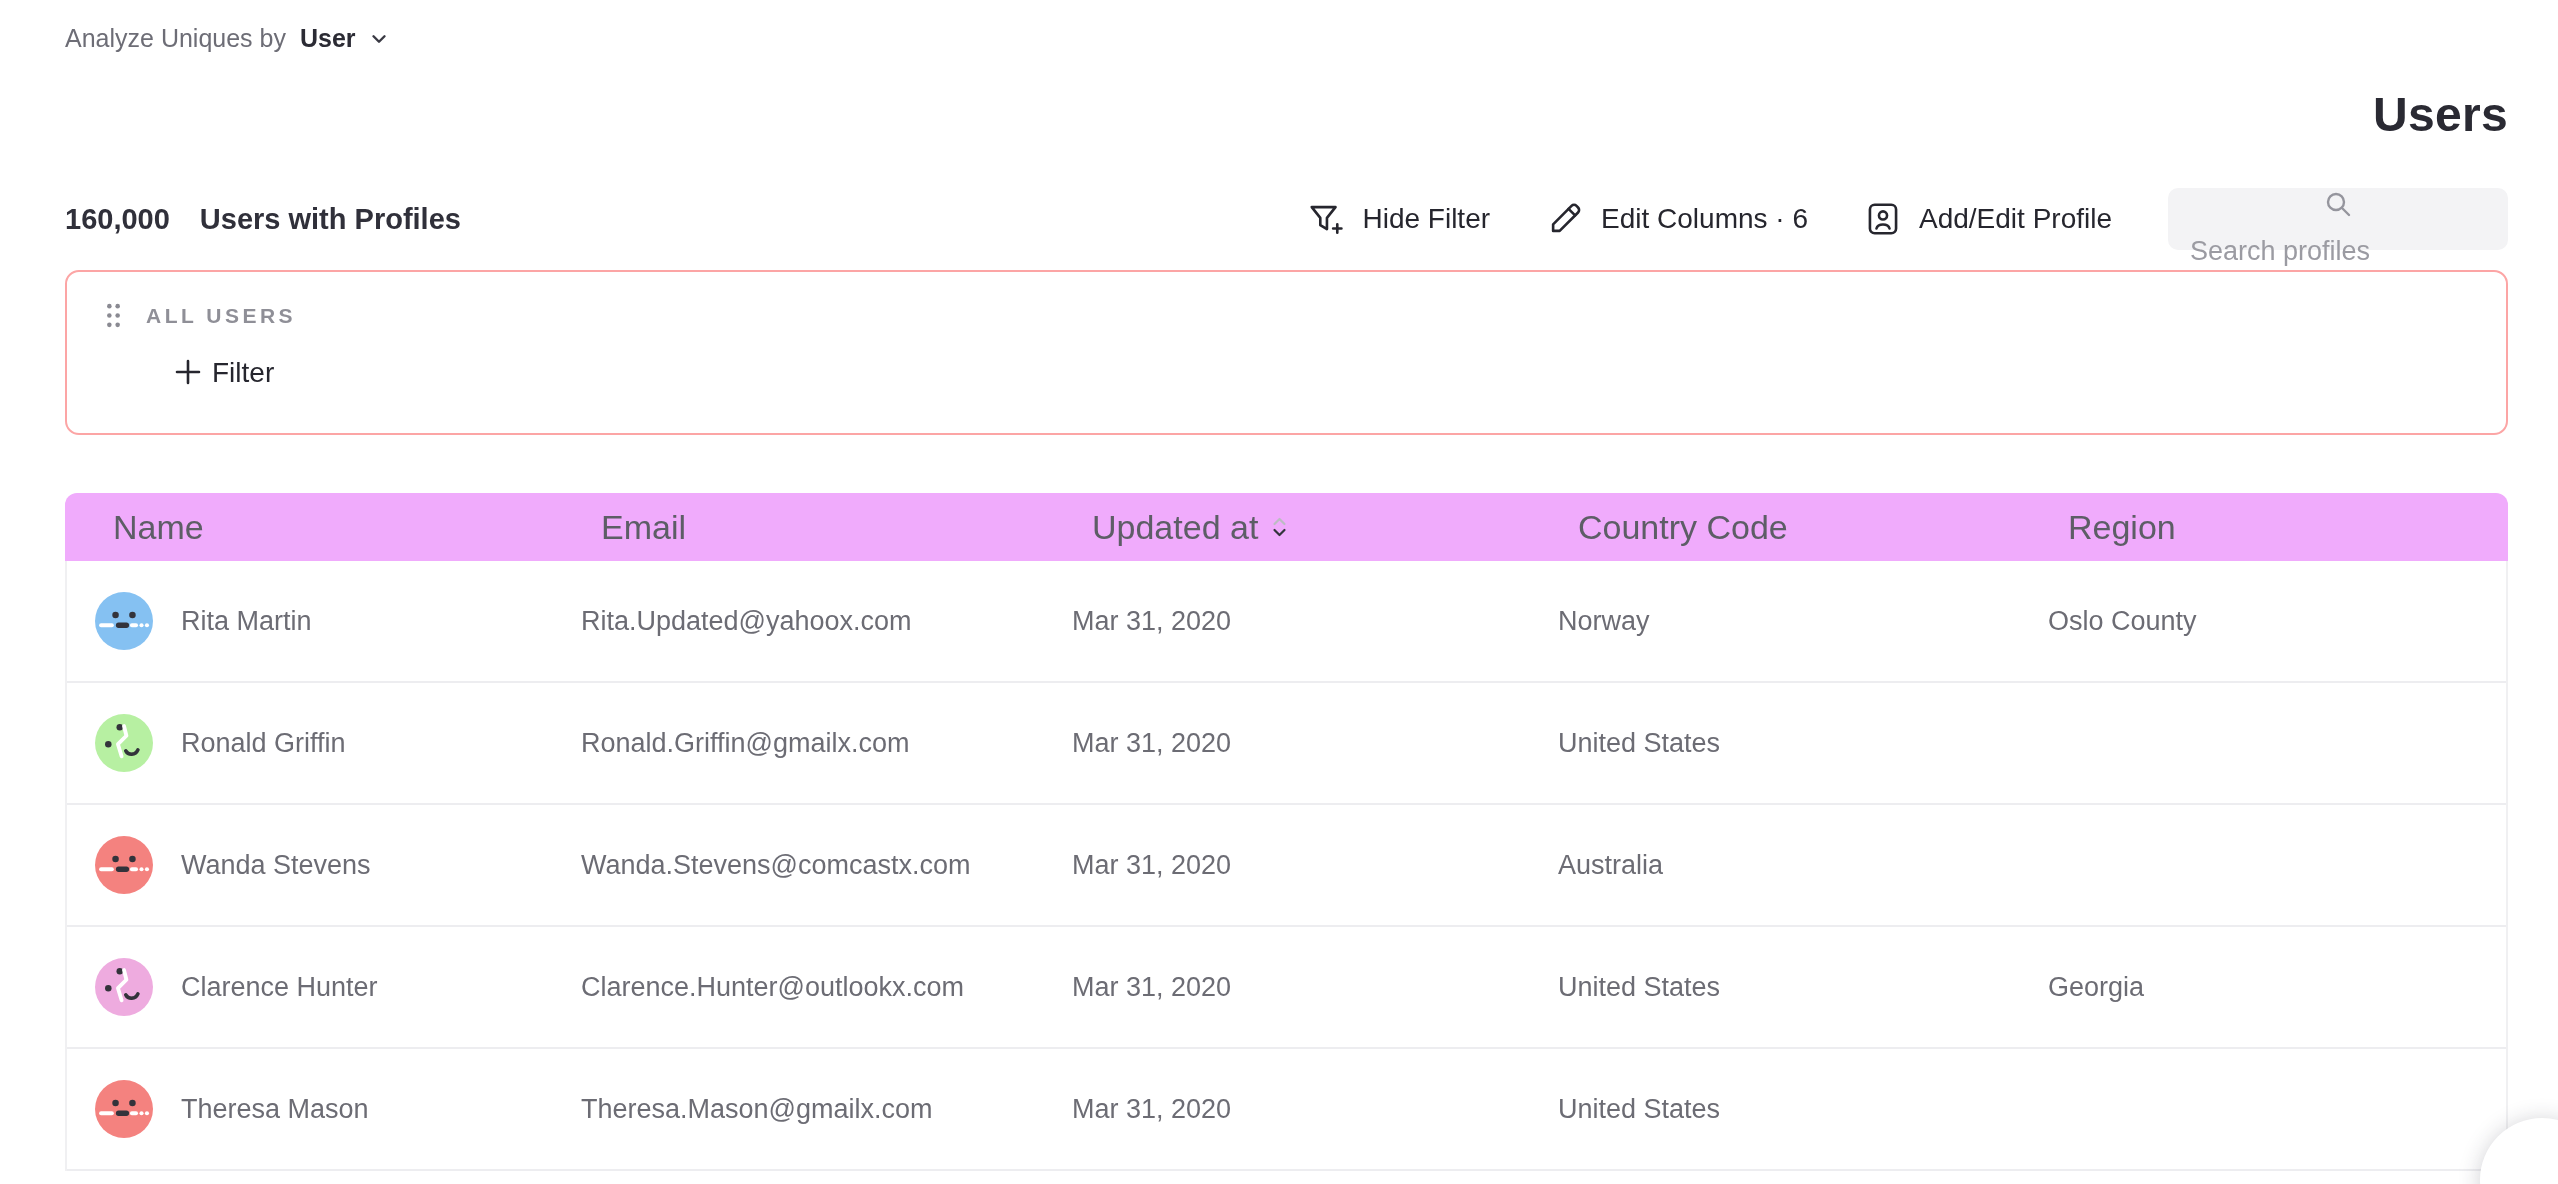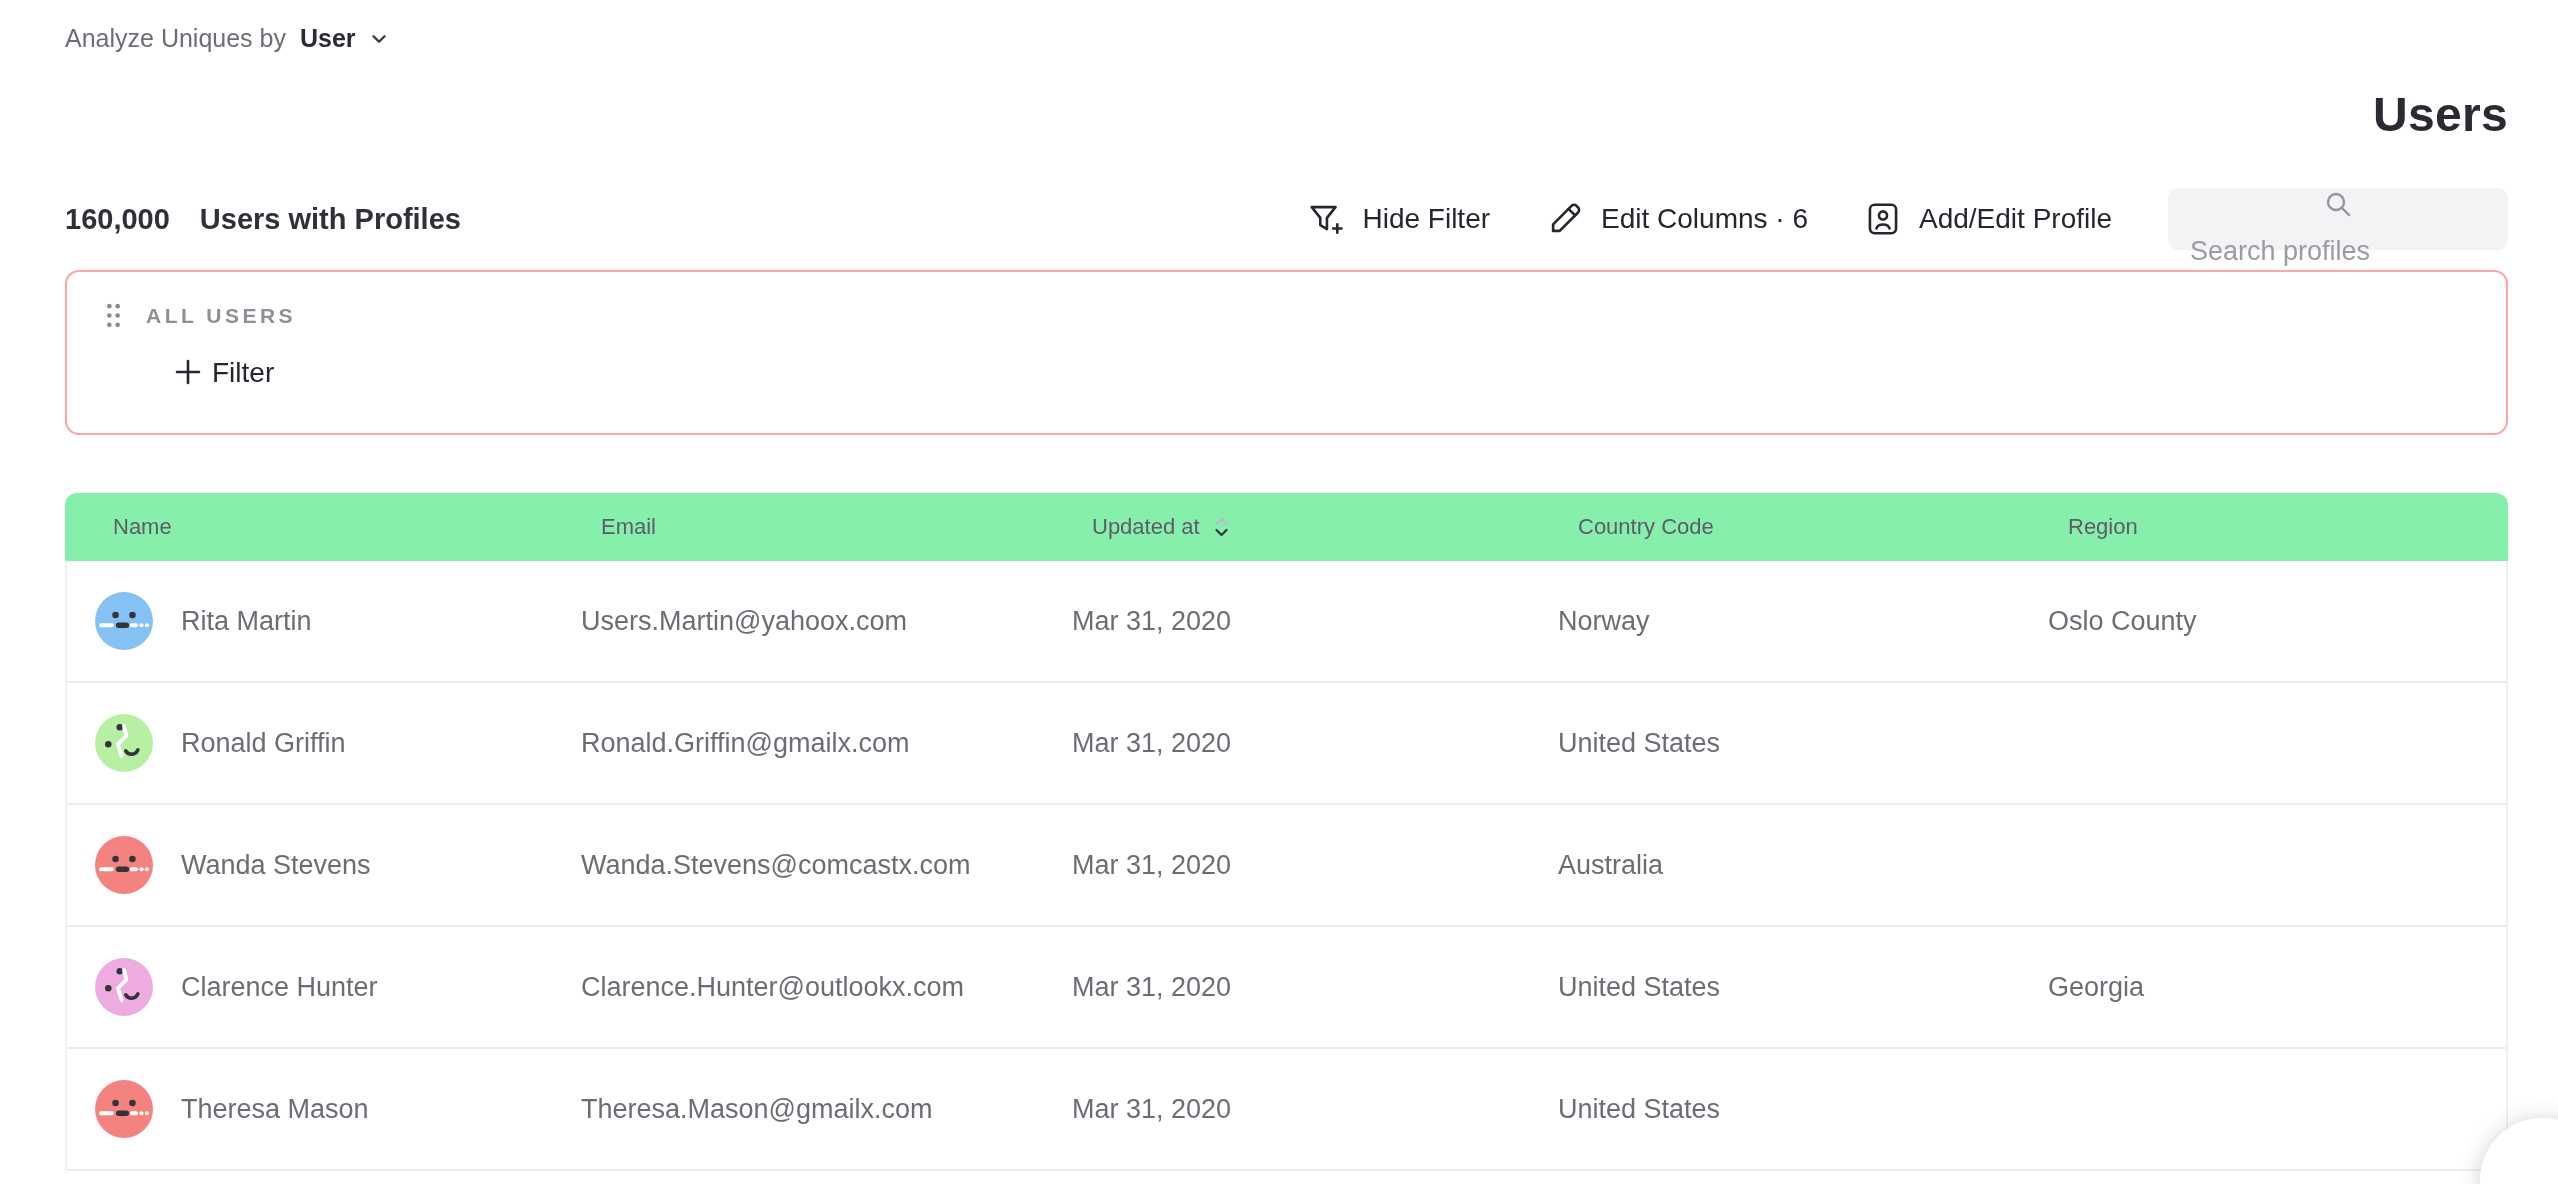--- a/index.html
+++ b/index.html
@@ -52,22 +52,22 @@
   .add-filter-btn {
     display: flex; align-items: flex-start; gap: 9px; margin: 28px 0 0 68px;
     background: none; border: none; padding: 0; cursor: pointer;
     font-family: inherit; font-size: 28px; font-weight: 500; color: #26262e;
   }
 
   
   .users-table { margin-top: 58px; }
   .thead {
     display: grid; grid-template-columns: 488px 491px 486px 490px 1fr;
-    height: 68px; align-items: center; background: #86efac; border-radius: 12px 12px 0 0;
-    font-size: 22px; font-weight: 500; color: #5d5d66;
+    height: 68px; align-items: center; background: #f0abfc; border-radius: 12px 12px 0 0;
+    font-size: 34px; font-weight: 500; color: #5d5d66;
   }
   .th { padding-left: 48px; display: flex; align-items: center; gap: 13px; cursor: pointer; }
   .tbody { border-left: 2px solid #f0f0f2; border-right: 2px solid #f0f0f2; }
   .trow {
     display: grid; grid-template-columns: 486px 491px 486px 490px 1fr;
     height: 122px; align-items: center; background: #fff; border-bottom: 2px solid #ededf0;
     font-size: 27px; color: #6c6c74;
   }
   .cell { padding-left: 28px; overflow: hidden; white-space: nowrap; }
   .name-cell { display: flex; align-items: center; gap: 28px; }
@@ -206,21 +206,21 @@
             <path d="M19.5 27.5h6.5" stroke="#33333b" stroke-width="4.4" stroke-linecap="round" fill="none"></path>
             <path d="M30.5 27.5h3.5" stroke="#ffffff" stroke-width="3.2" stroke-linecap="round" fill="none"></path>
             <circle cx="38.5" cy="27.5" r="1.7" fill="#ffffff"></circle>
             <circle cx="43" cy="27.5" r="1.7" fill="#ffffff"></circle>
           </g>
 
         </svg>
       </span>
       <span>Rita Martin</span>
     </div>
-    <div class="cell">Users.Martin@yahoox.com</div>
+    <div class="cell">Rita.Updated@yahoox.com</div>
     <div class="cell">Mar 31, 2020</div>
     <div class="cell">Norway</div>
     <div class="cell">Oslo County</div>
   </div>
         <div class="trow">
     <div class="cell name-cell">
       <span class="avatar">
         <svg viewBox="0 0 48 48" width="58" height="58">
           <circle class="av-bg" cx="24" cy="24" r="24" fill="#b7f0a2"></circle>
 

